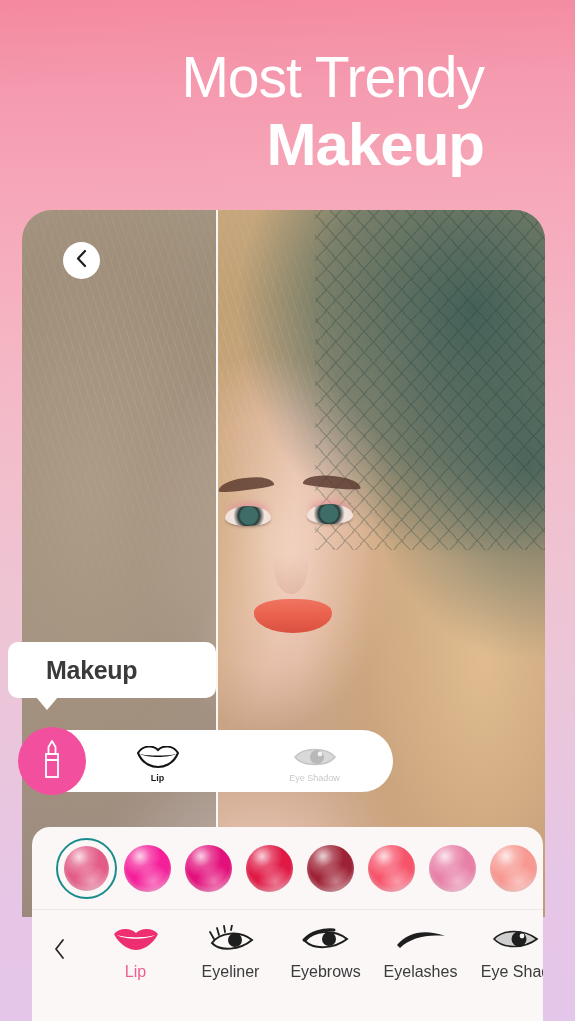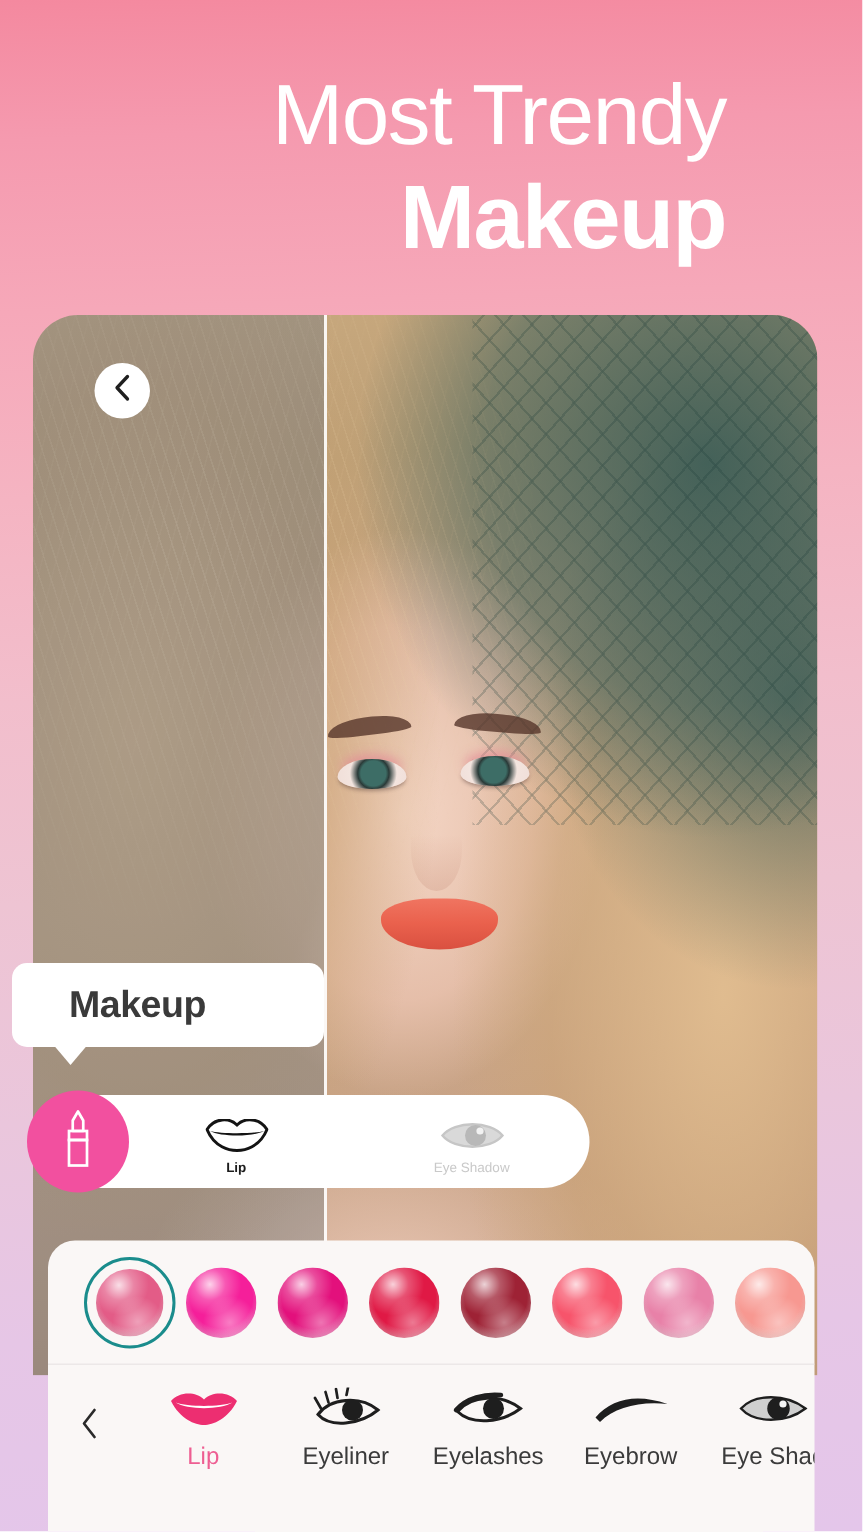--- a/index.html
+++ b/index.html
@@ -471,30 +471,30 @@
       </div>
 
       <div class="nav-item">
         <span class="nav-icon">
           <svg width="50" height="26" viewBox="0 0 50 26">
             <path d="M4 15 C13 4 33 3 46 13 C33 23 13 24 4 15 Z" fill="none" stroke="#1E1E1E" stroke-width="2"></path>
             <circle cx="28" cy="13" r="7" fill="#1E1E1E"></circle>
             <path d="M3 14 C10 6 22 3 33 4" stroke="#1E1E1E" stroke-width="3" fill="none" stroke-linecap="round"></path>
           </svg>
         </span>
-        <span class="nav-label">Eyelashes</span>
+        <span class="nav-label">Eyebrows</span>
       </div>
 
       <div class="nav-item">
         <span class="nav-icon">
           <svg width="52" height="22" viewBox="0 0 52 22">
             <path d="M2 17 C13 4 30 1 50 8 C32 6 15 10 5 20 Z" fill="#1E1E1E"></path>
           </svg>
         </span>
-        <span class="nav-label">Eyebrow</span>
+        <span class="nav-label">Eyelashes</span>
       </div>
 
       <div class="nav-item">
         <span class="nav-icon">
           <svg width="50" height="26" viewBox="0 0 50 26">
             <path d="M3 13 C12 3 33 3 46 13 C33 23 12 23 3 13 Z" fill="#CFCFCF" stroke="#1E1E1E" stroke-width="1.6"></path>
             <circle cx="28" cy="13" r="7.5" fill="#1E1E1E"></circle>
             <circle cx="31" cy="10" r="2.4" fill="#F5F5F5"></circle>
           </svg>
         </span>

